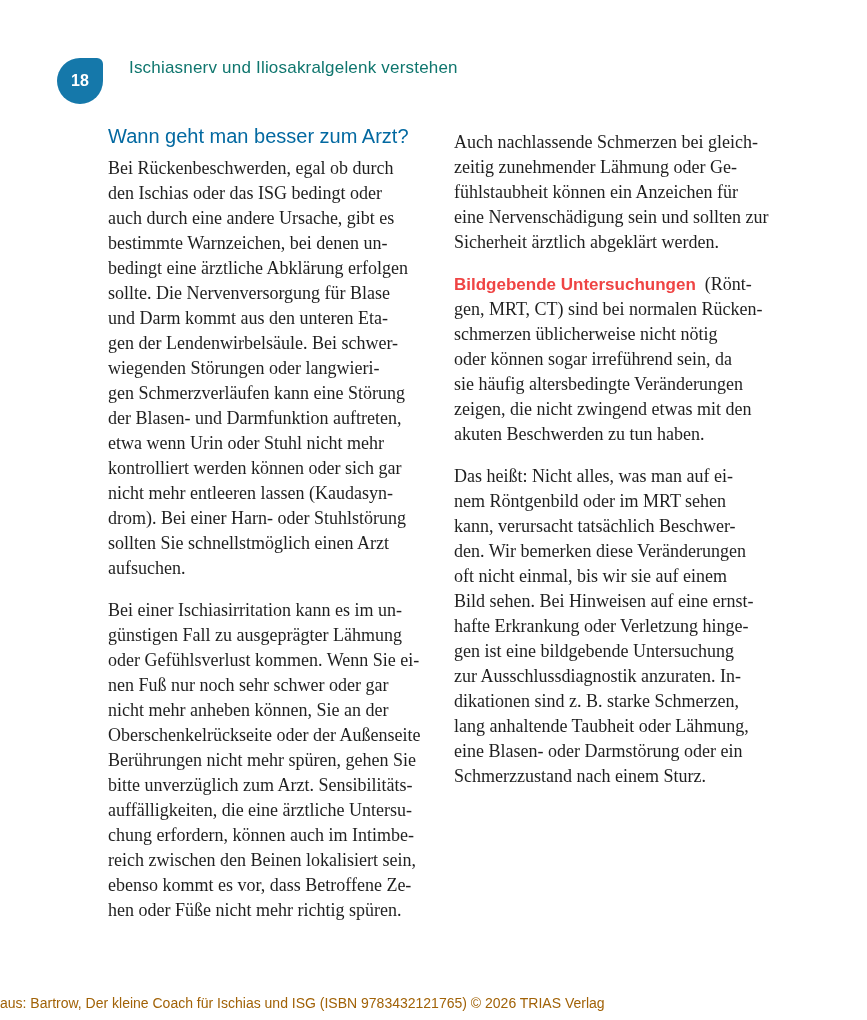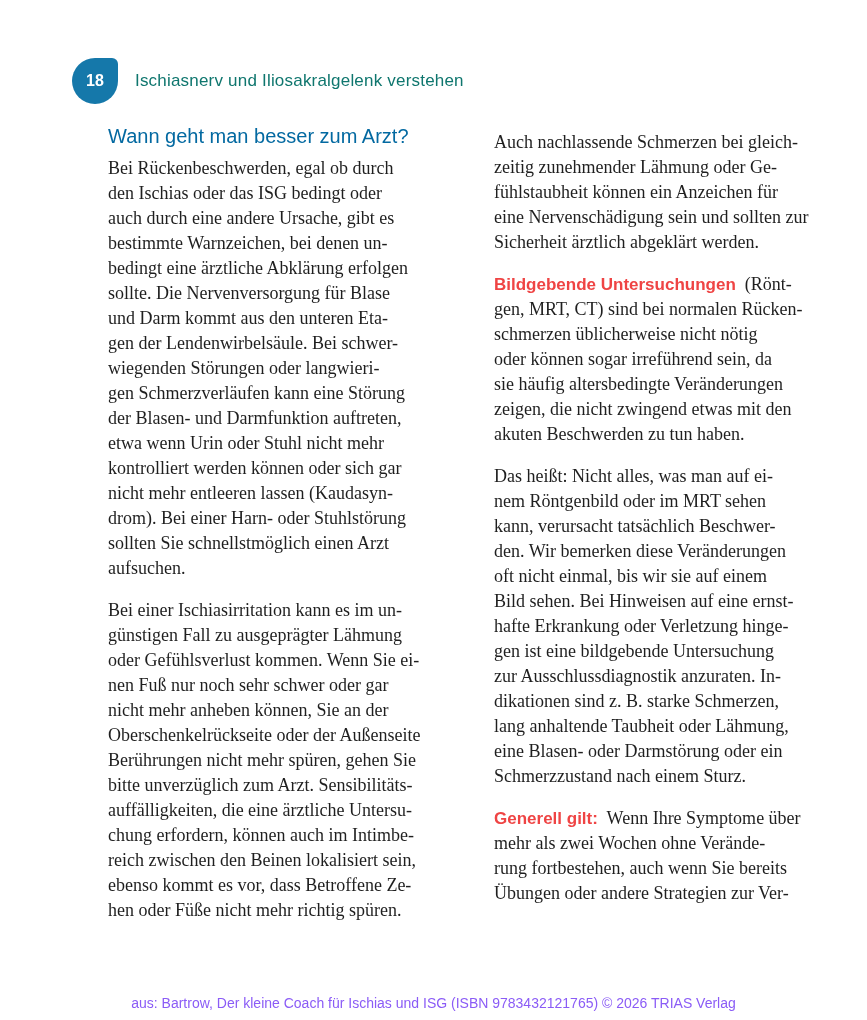--- a/index.html
+++ b/index.html
@@ -8,24 +8,24 @@
     width: 867px;
     height: 1020px;
     background: #ffffff;
     margin: 0 auto;
     overflow: hidden;
     font-family: "Liberation Serif", serif;
   }
   .page-header {
     position: absolute;
     top: 58px;
-    left: 72px;
+    left: 57px;
     display: flex;
-    align-items: center;
-    gap: 17px;
+    align-items: flex-start;
+    gap: 26px;
   }
   .badge {
     width: 46px;
     height: 46px;
     background: #1578aa;
     border-radius: 50%;
     border-top-right-radius: 6px;
     color: #ffffff;
     display: flex;
     align-items: center;
@@ -40,21 +40,21 @@
     color: #0f766e;
     letter-spacing: 0.2px;
   }
   .columns {
     position: absolute;
     top: 124px;
     left: 108px;
     display: flex;
   }
   .col-left  { width: 330px; margin-right: 16px; }
-  .col-right { width: 336px; padding-top: 6px; margin-left: 40px; }
+  .col-right { width: 336px; padding-top: 6px; }
   .section-heading {
     margin: 0 0 7px 0;
     font-family: "Liberation Sans", sans-serif;
     font-weight: 400;
     font-size: 20px;
     line-height: 25px;
     color: #0369a1;
   }
   .body-par {
     margin: 0 0 17px 0;
@@ -68,24 +68,24 @@
     font-family: "Liberation Sans", sans-serif;
     font-weight: 700;
     font-size: 17px;
     color: #ef4444;
   }
   .credit-line {
     position: absolute;
     top: 995px;
     left: 0;
     width: 100%;
-    text-align: center;
+    text-align: left;
     font-family: "Liberation Sans", sans-serif;
     font-size: 14px;
-    color: #8b5cf6;
+    color: #a16207;
   }
 </style>
 </head>
 <body>
 
 <div class="page">
 
   <div class="page-header">
     <div class="badge">
         <span>18</span>
@@ -146,22 +146,18 @@
 den. Wir bemerken diese Veränderungen
 oft nicht einmal, bis wir sie auf einem
 Bild sehen. Bei Hinweisen auf eine ernst-
 hafte Erkrankung oder Verletzung hinge-
 gen ist eine bildgebende Untersuchung
 zur Ausschlussdiagnostik anzuraten. In-
 dikationen sind z. B. starke Schmerzen,
 lang anhaltende Taubheit oder Lähmung,
 eine Blasen- oder Darmstörung oder ein
 Schmerzzustand nach einem Sturz.</p>
-      <p class="body-par"><span class="inline-heading">Generell gilt:</span><span>  Wenn Ihre Symptome über
-mehr als zwei Wochen ohne Verände-
-rung fortbestehen, auch wenn Sie bereits
-Übungen oder andere Strategien zur Ver-</span></p>
     </section>
   </div>
 
   <div class="credit-line">aus: Bartrow, Der kleine Coach für Ischias und ISG (ISBN 9783432121765) © 2026 TRIAS Verlag</div>
 
 </div>
 
 </body></html>

